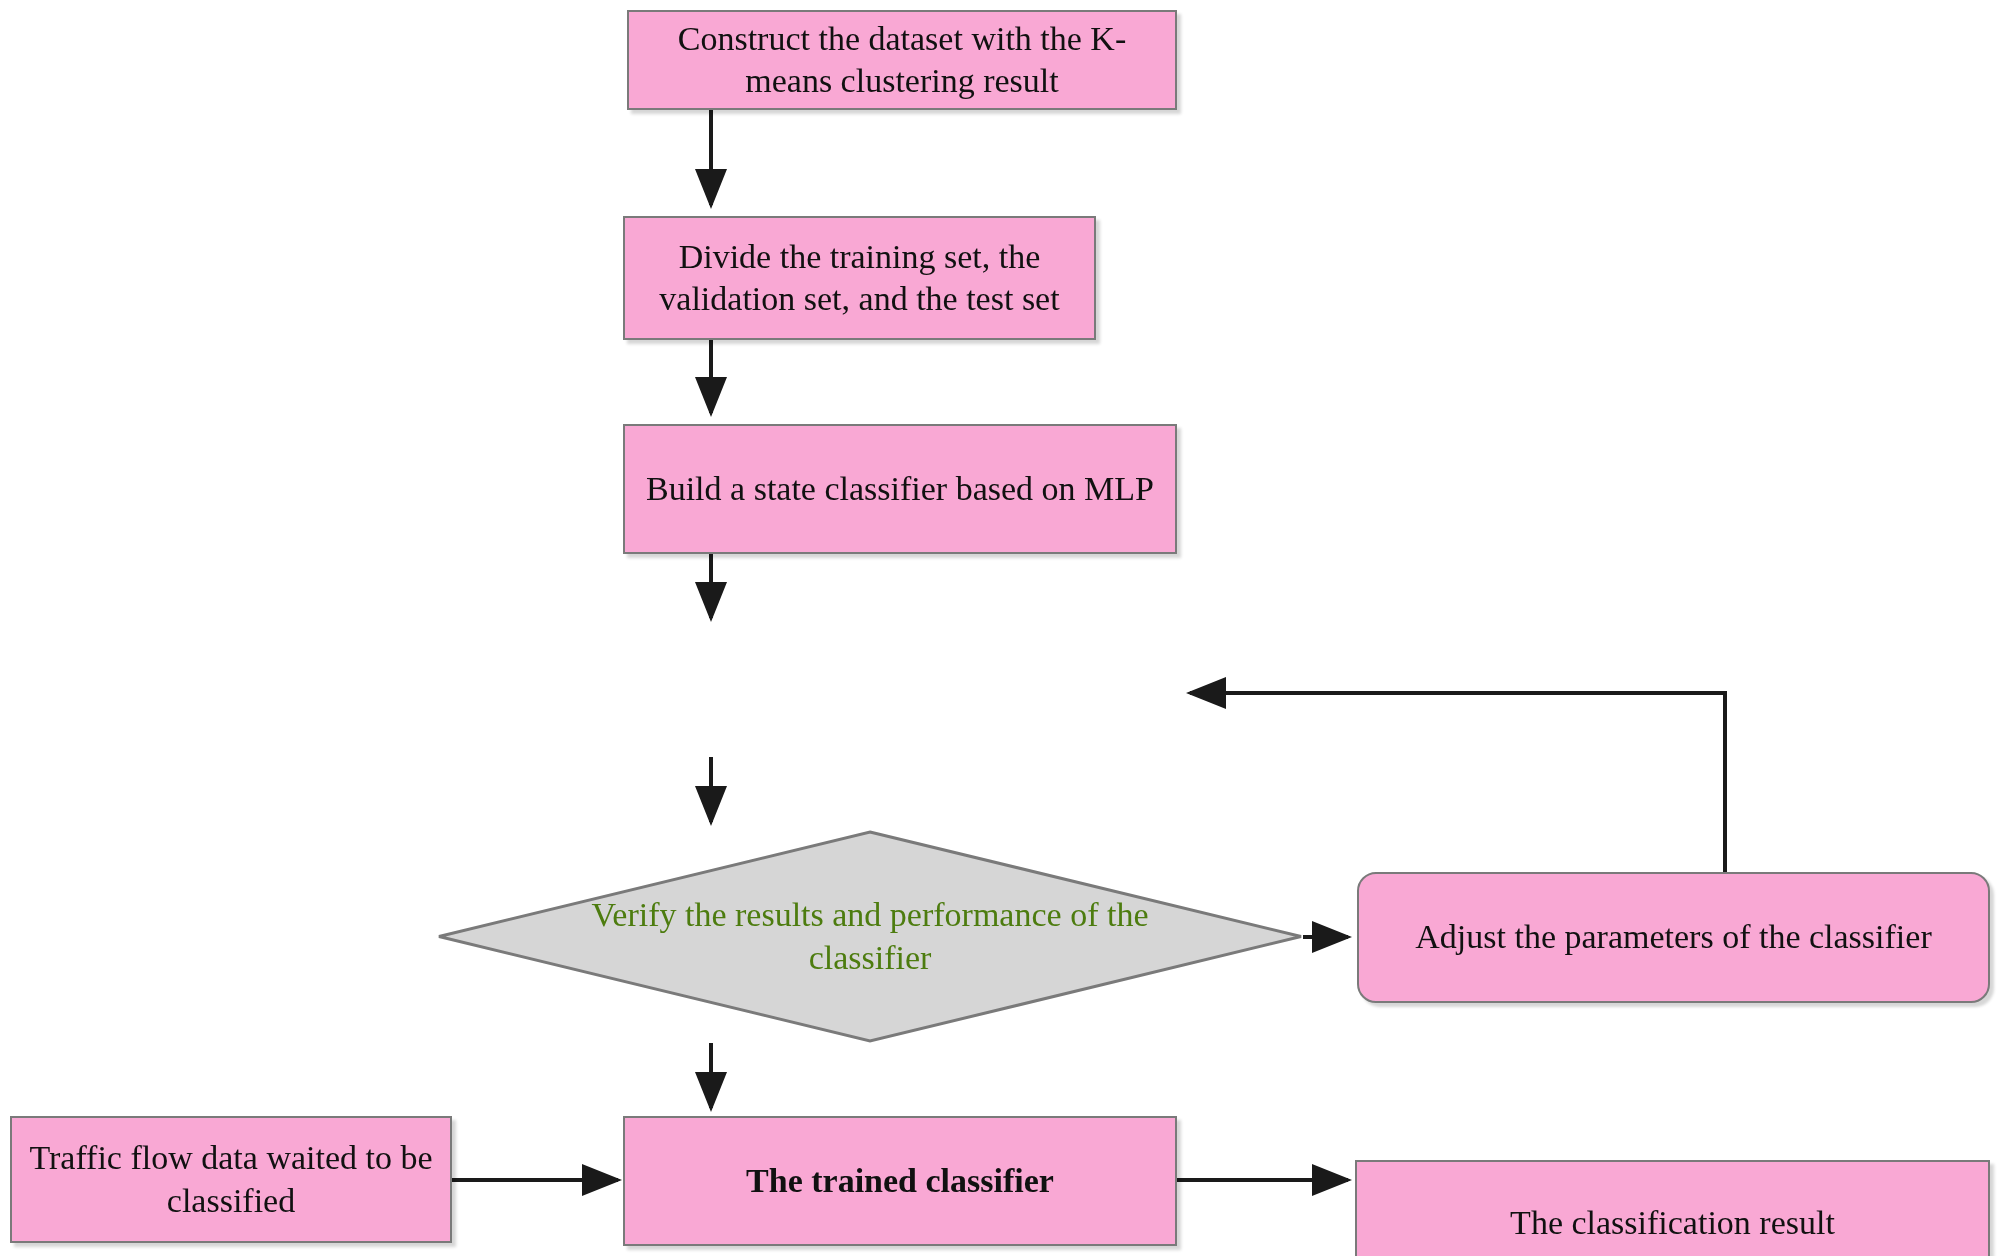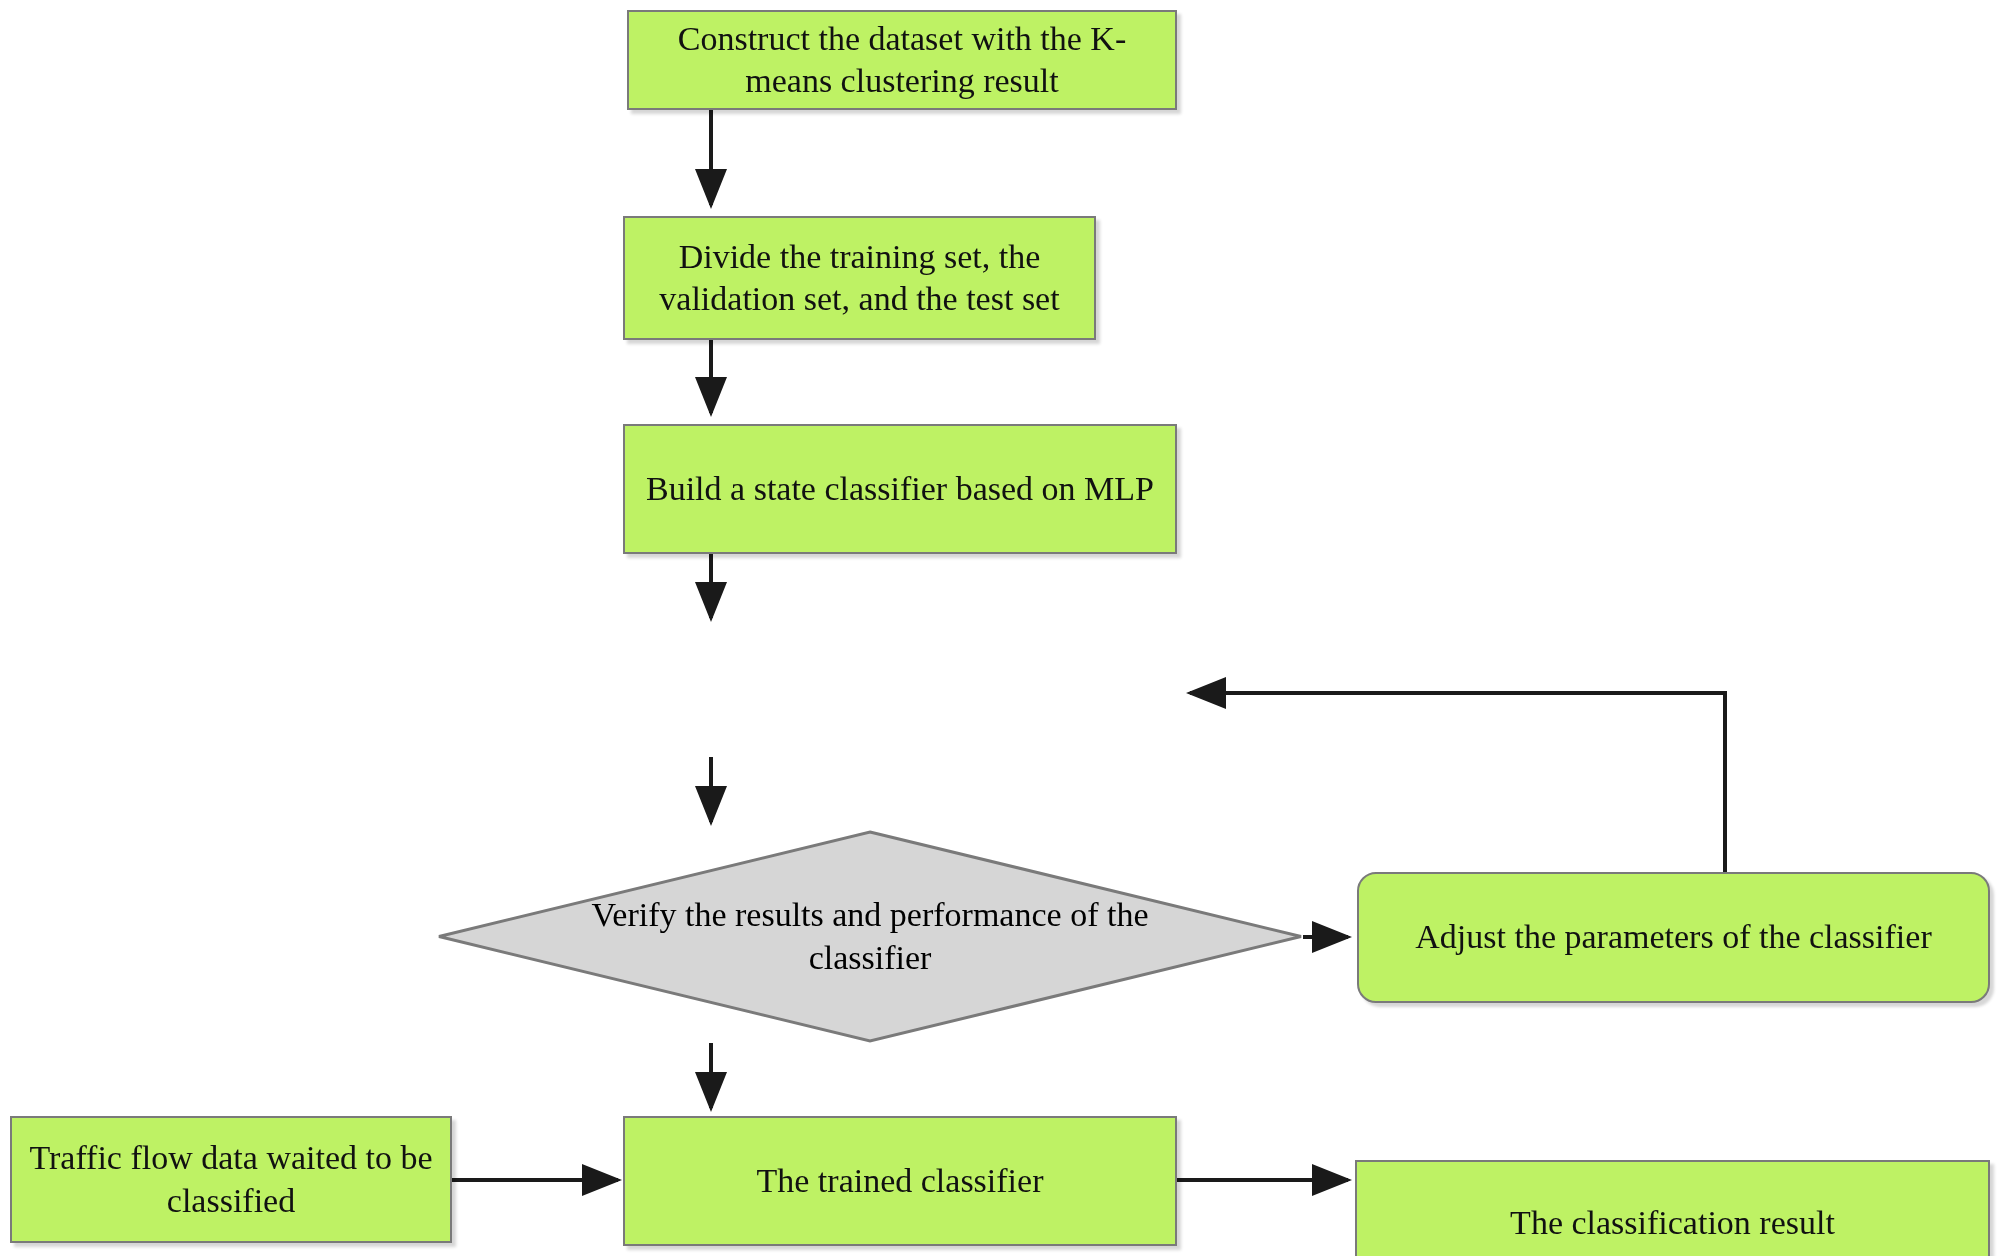--- a/index.html
+++ b/index.html
@@ -21,21 +21,21 @@
     position: absolute;
     left: 0;
     top: 0;
     width: 2002px;
     height: 1256px;
     pointer-events: none;
   }
   .node {
     position: absolute;
     box-sizing: border-box;
-    background: #bef264;
+    background: #f9a8d4;
     border: 2px solid #7a7a7a;
     display: flex;
     align-items: center;
     justify-content: center;
     text-align: center;
     color: #111111;
     font-size: 34px;
     line-height: 1.25;
     padding: 4px 14px;
     box-shadow: 4px 4px 3px rgba(0,0,0,0.16);
@@ -57,21 +57,21 @@
     left: 0;
     top: 0;
     width: 100%;
     height: 100%;
     display: flex;
     align-items: center;
     justify-content: center;
     text-align: center;
     font-size: 34px;
     line-height: 1.25;
-    color: #000000;
+    color: #4d7c0f;
     padding: 0 120px;
     box-sizing: border-box;
   }
 </style>
 </head>
 <body>
 
 <div id="canvas">
 
   <svg id="edges" viewBox="0 0 2002 1256" xmlns="http://www.w3.org/2000/svg">
@@ -139,21 +139,21 @@
   </div>
 
   <div class="node" style="left:1357px; top:872px; width:633px; height:131px;border-radius:19px;">
     <span class="label">Adjust the parameters of the classifier</span>
   </div>
 
   <div class="node" style="left:10px; top:1116px; width:442px; height:127px;">
     <span class="label">Traffic flow data waited to be classified</span>
   </div>
 
-  <div class="node" style="left:623px; top:1116px; width:554px; height:130px;">
+  <div class="node" style="left:623px; top:1116px; width:554px; height:130px;font-weight:bold;">
     <span class="label">The trained classifier</span>
   </div>
 
   <div class="node" style="left:1355px; top:1116px; width:635px; height:127px;margin-top:44px;">
     <span class="label">The classification result</span>
   </div>
 
 </div>
 
 </body></html>

